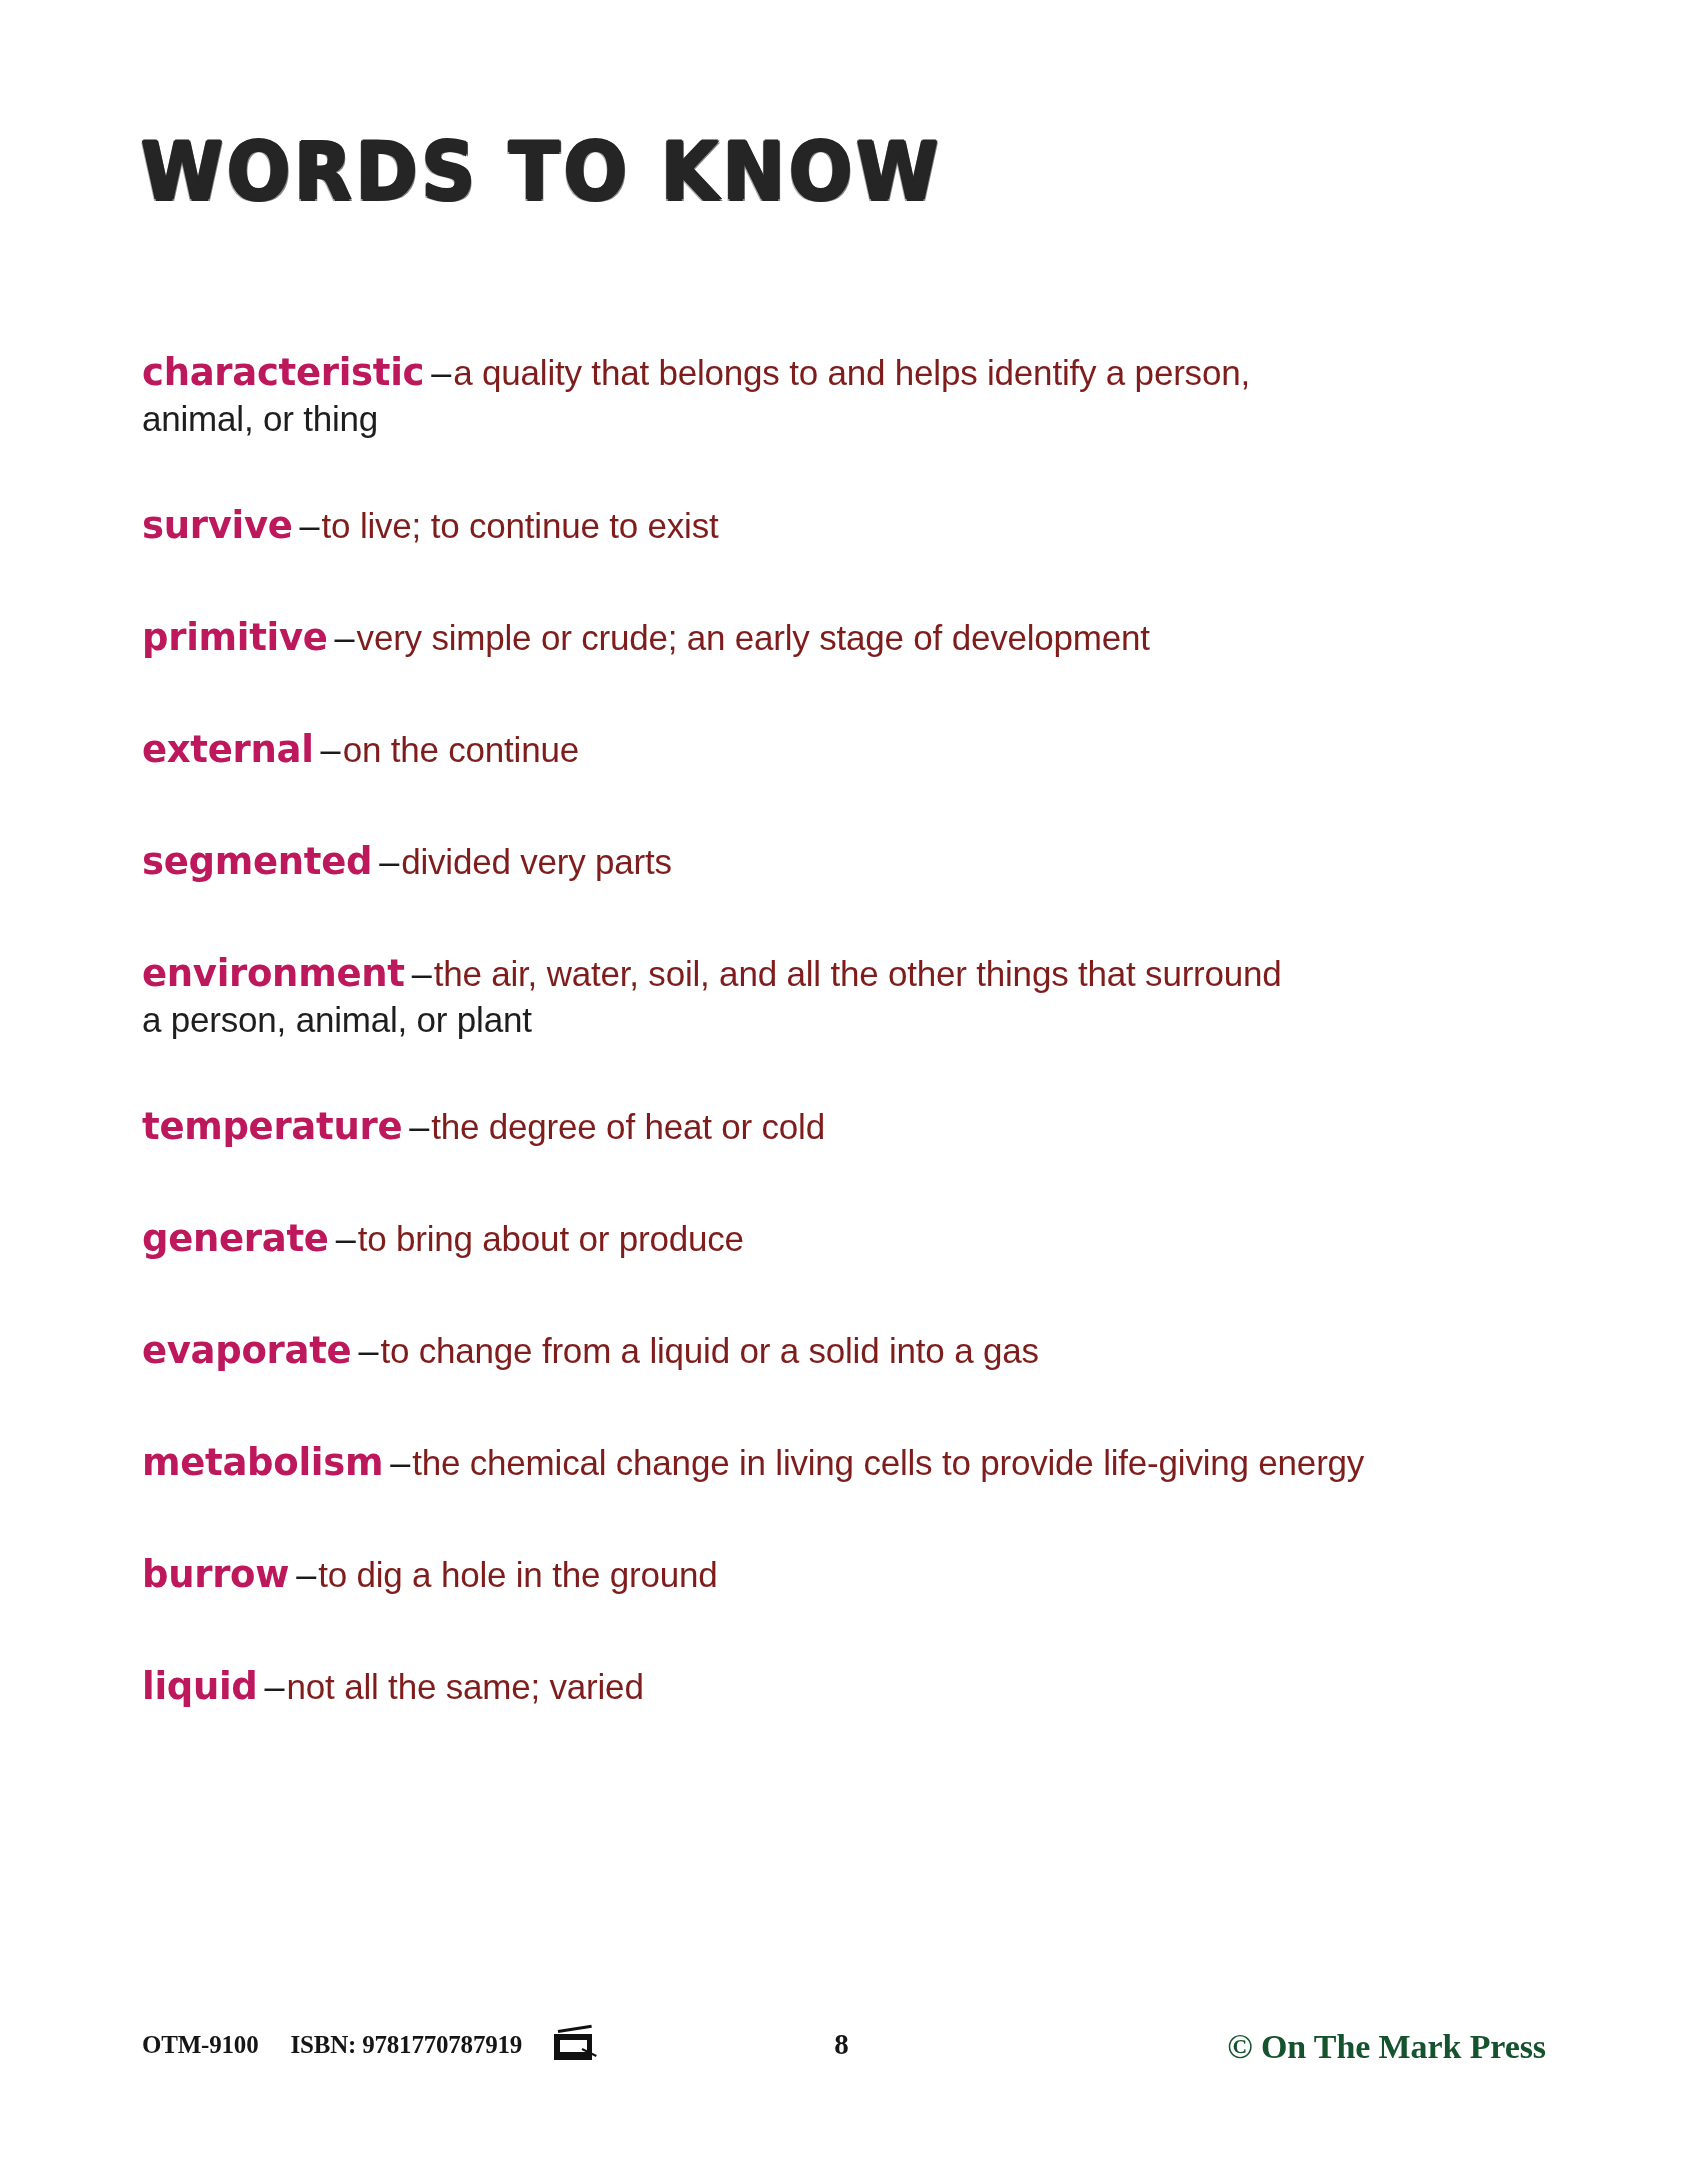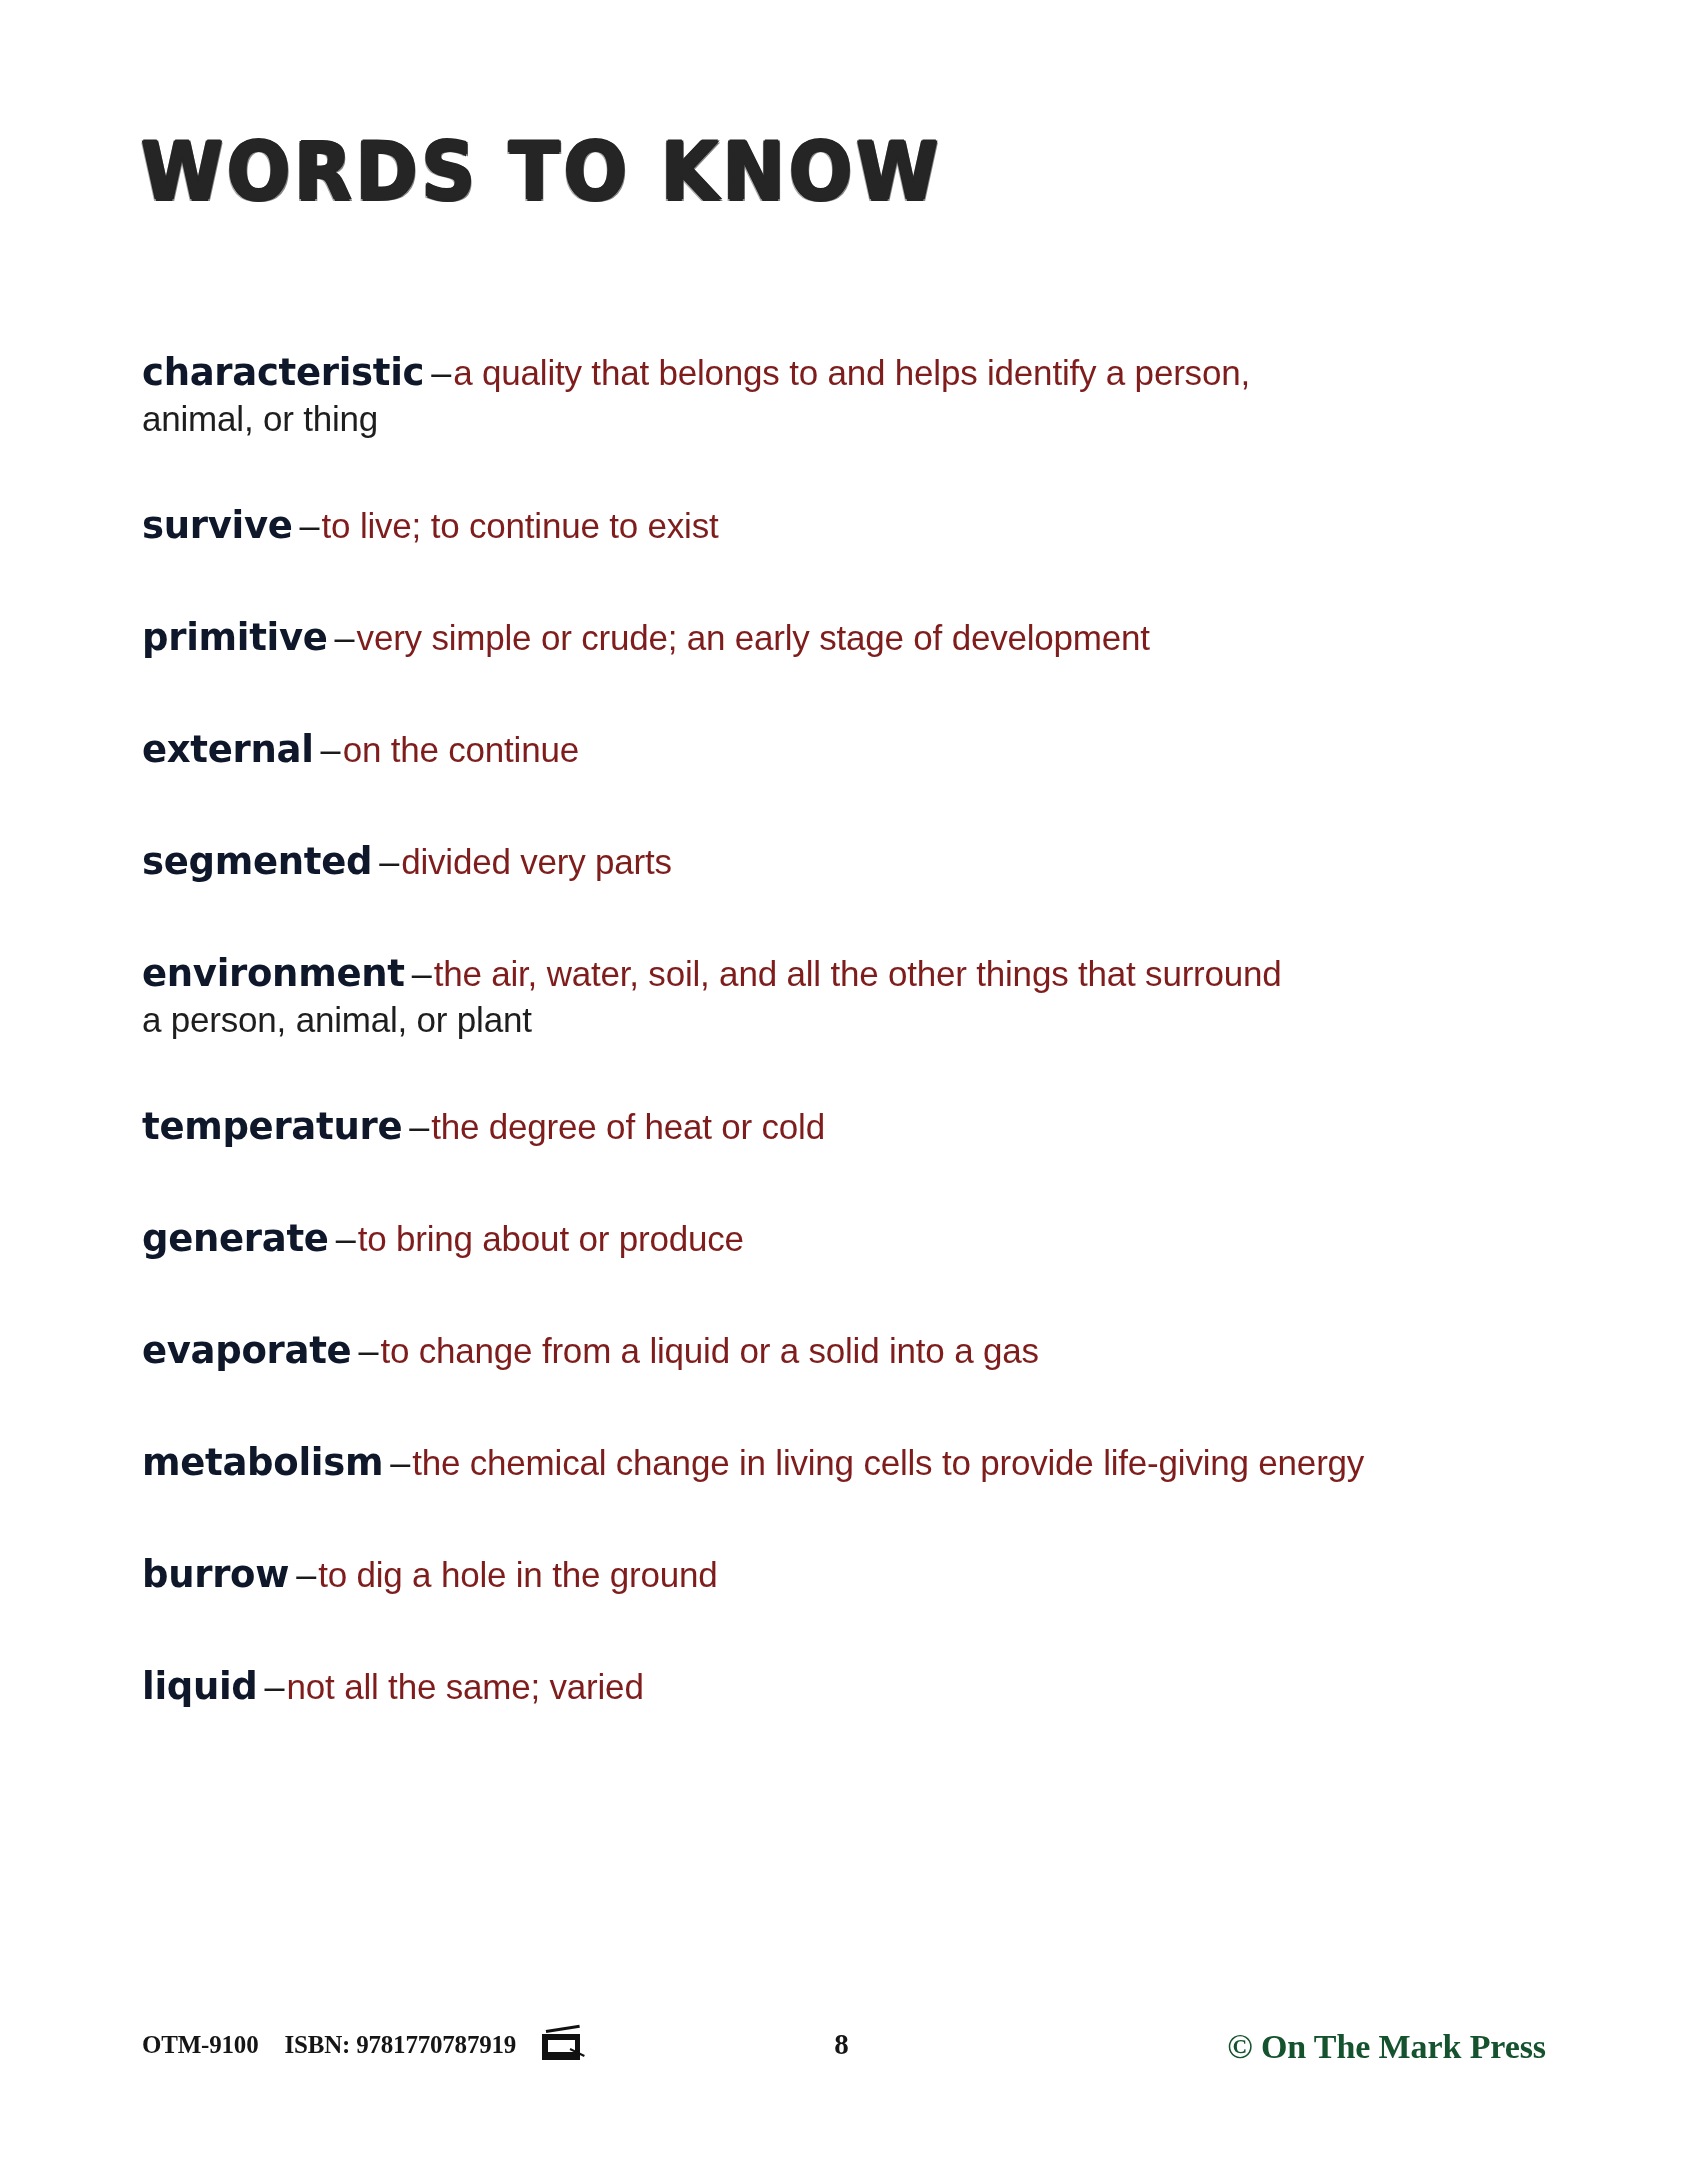--- a/index.html
+++ b/index.html
@@ -66,21 +66,21 @@
     line-height: 44px;
     white-space: nowrap;
     color: #1a1a1a;
   }
 
   .entry .term {
     font-family: "DejaVu Sans", sans-serif;
     font-weight: 700;
     font-size: 37px;
     letter-spacing: -0.3px;
-    color: #0f172a;
+    color: #be185d;
   }
 
   .entry .dash {
     font-weight: 400;
     padding: 0 2px 0 7px;
     letter-spacing: 0;
   }
 
   .entry .definition {
     font-family: "Liberation Sans", sans-serif;
@@ -113,21 +113,21 @@
     top: 2028px;
     height: 59px;
   }
 
   .footer-left {
     position: absolute;
     left: 142px;
     top: 0;
     display: flex;
     align-items: center;
-    gap: 20px;
+    gap: 26px;
     font-family: "Liberation Serif", serif;
     font-weight: 700;
     font-size: 25px;
     color: #151515;
     white-space: nowrap;
   }
 
   .footer-left .code { letter-spacing: -0.2px; }
   .footer-left .isbn { letter-spacing: -0.2px; margin-left: 6px; }
 

